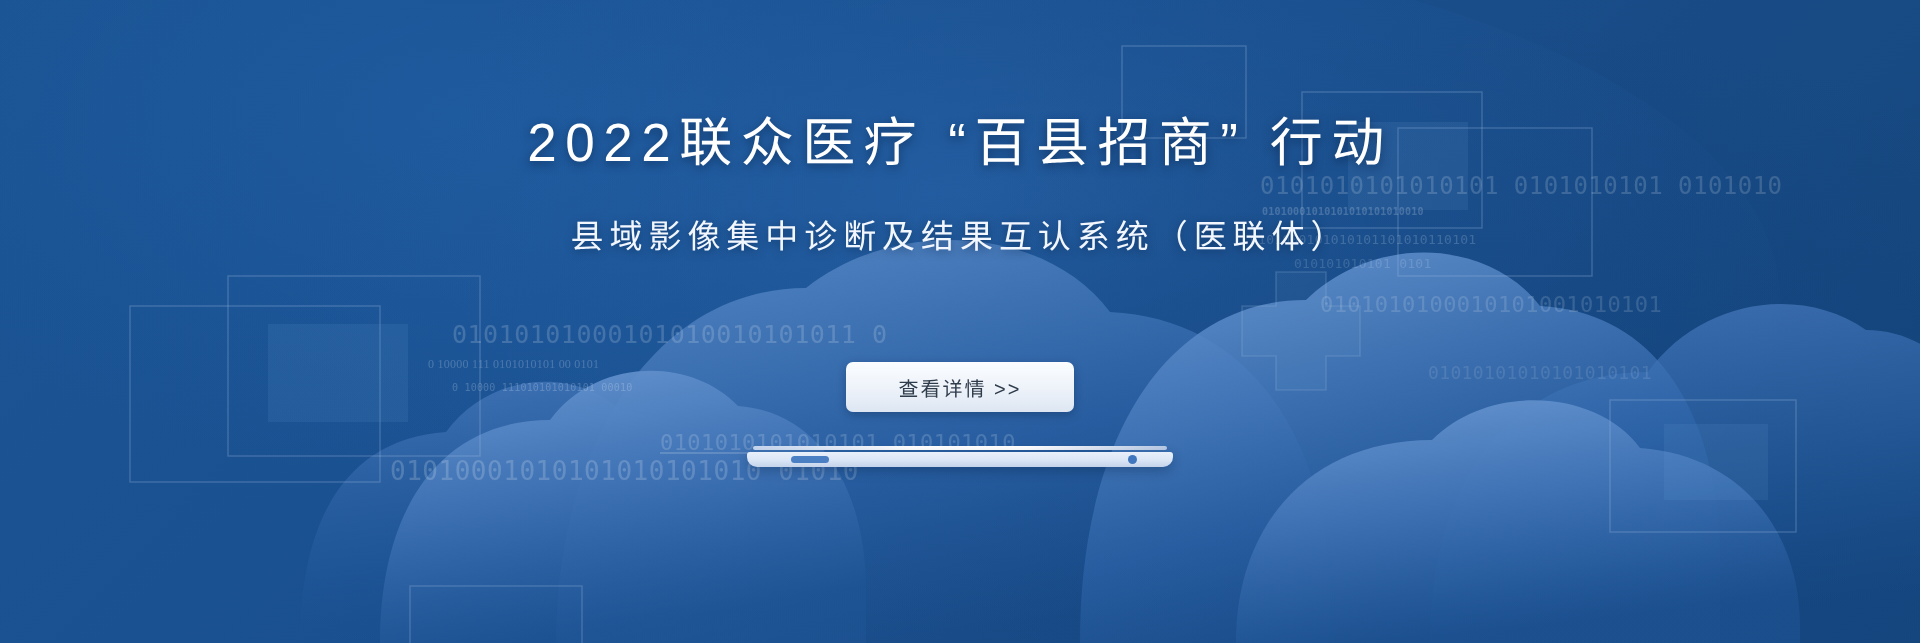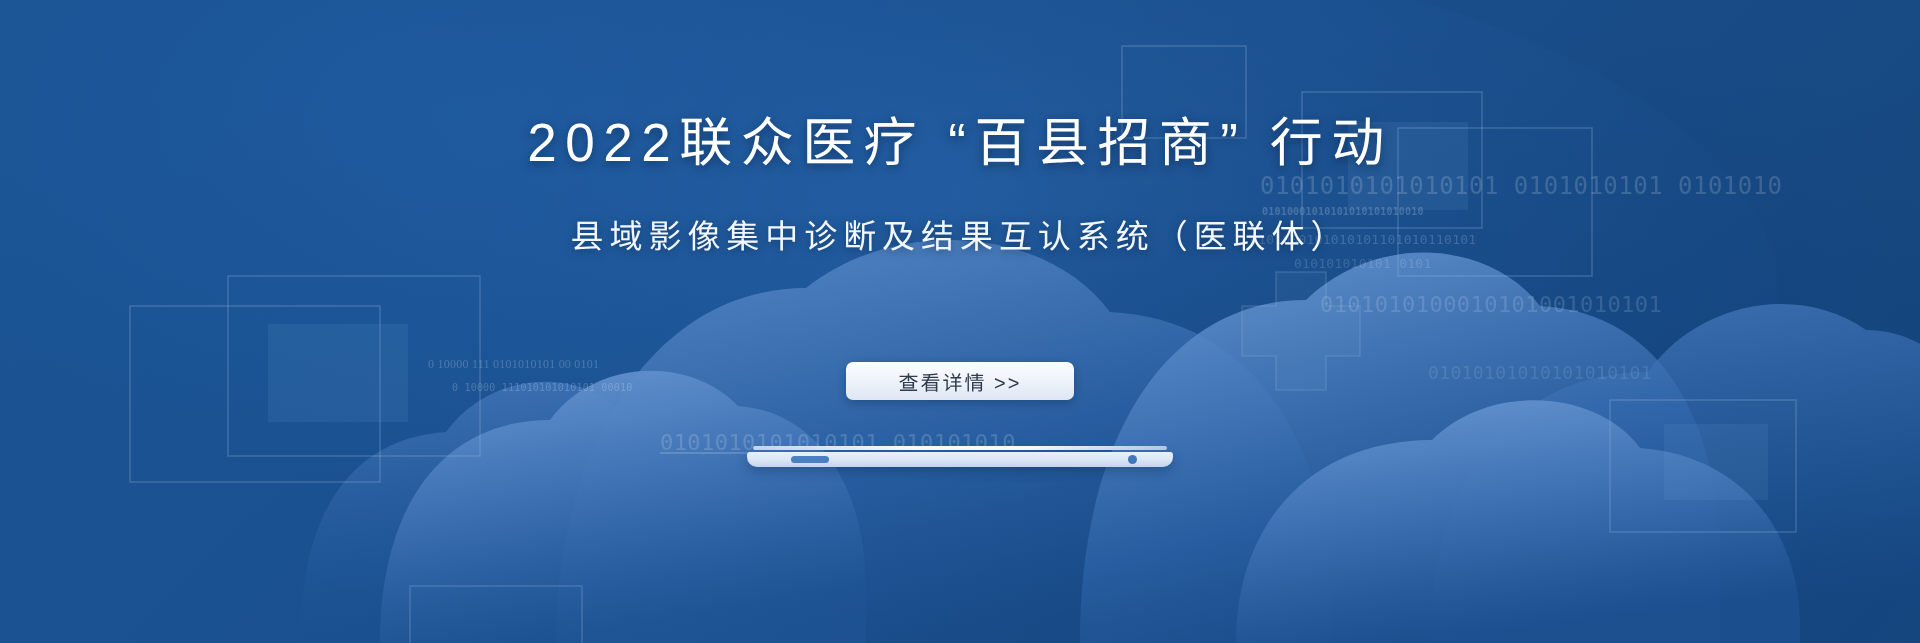--- a/index.html
+++ b/index.html
@@ -88,21 +88,21 @@
     transform: translateX(-50%);
     white-space: nowrap;
   }
 
   .cta-button {
     position: absolute;
     top: 362px;
     left: 50%;
     transform: translateX(-50%);
     width: 228px;
-    height: 38px;
+    height: 50px;
     border: none;
     border-radius: 7px;
     background: linear-gradient(180deg, #fbfdff 0%, #eef3fa 52%, #dde6f2 100%);
     color: #2f3c4c;
     font-family: "Liberation Sans", "DejaVu Sans", sans-serif;
     font-size: 20px;
     letter-spacing: 0.1em;
     cursor: pointer;
     box-shadow: 0 3px 10px rgba(6, 28, 58, 0.30);
     display: flex;
@@ -232,23 +232,25 @@
       <g>
         <path fill="none" stroke="#9dbbdd" stroke-opacity="0.22" stroke-width="1.6" d="M1276 272 L1276 306 L1242 306 L1242 356 L1276 356 L1276 390
                  L1326 390 L1326 356 L1360 356 L1360 306 L1326 306 L1326 272 Z"></path>
         <path fill="#7fadde" fill-opacity="0.08" d="M1276 272 L1276 306 L1242 306 L1242 356 L1276 356 L1276 390
                  L1326 390 L1326 356 L1360 356 L1360 306 L1326 306 L1326 272 Z"></path>
       </g>
     </svg>
   </div>
 
   <div class="deco-layer">
+    <span class="binary" style="left:452px; top:320px; font-size:25px; opacity:0.17;">01010101000101010010101011 0</span>
     <span class="binary" style="left:428px; top:357px; font-size:12px; opacity:0.20;font-family:Liberation Serif, serif;">0 10000 111          0101010101 00    0101</span>
     <span class="binary" style="left:452px; top:382px; font-size:10px; opacity:0.20;">0 10000 111010101010101 00010</span>
     <span class="binary" style="left:660px; top:430px; font-size:22px; opacity:0.16;text-decoration:underline;">0101010101010101 010101010</span>
+    <span class="binary" style="left:390px; top:456px; font-size:26px; opacity:0.18;">01010001010101010101010 01010</span>
     <span class="binary" style="left:1260px; top:172px; font-size:24px; opacity:0.16;">0101010101010101 0101010101 0101010</span>
     <span class="binary" style="left:1262px; top:206px; font-size:10px; opacity:0.19;font-weight:bold;">01010001010101010101010010</span>
     <span class="binary" style="left:1250px; top:232px; font-size:13px; opacity:0.17;">0101000101010101101010110101</span>
     <span class="binary" style="left:1294px; top:256px; font-size:13px; opacity:0.14;">010101010101 0101</span>
     <span class="binary" style="left:1320px; top:292px; font-size:22px; opacity:0.14;">0101010100010101001010101</span>
     <span class="binary" style="left:1428px; top:362px; font-size:18px; opacity:0.11;">01010101010101010101</span>
   </div>
 
   <div class="content">
 

